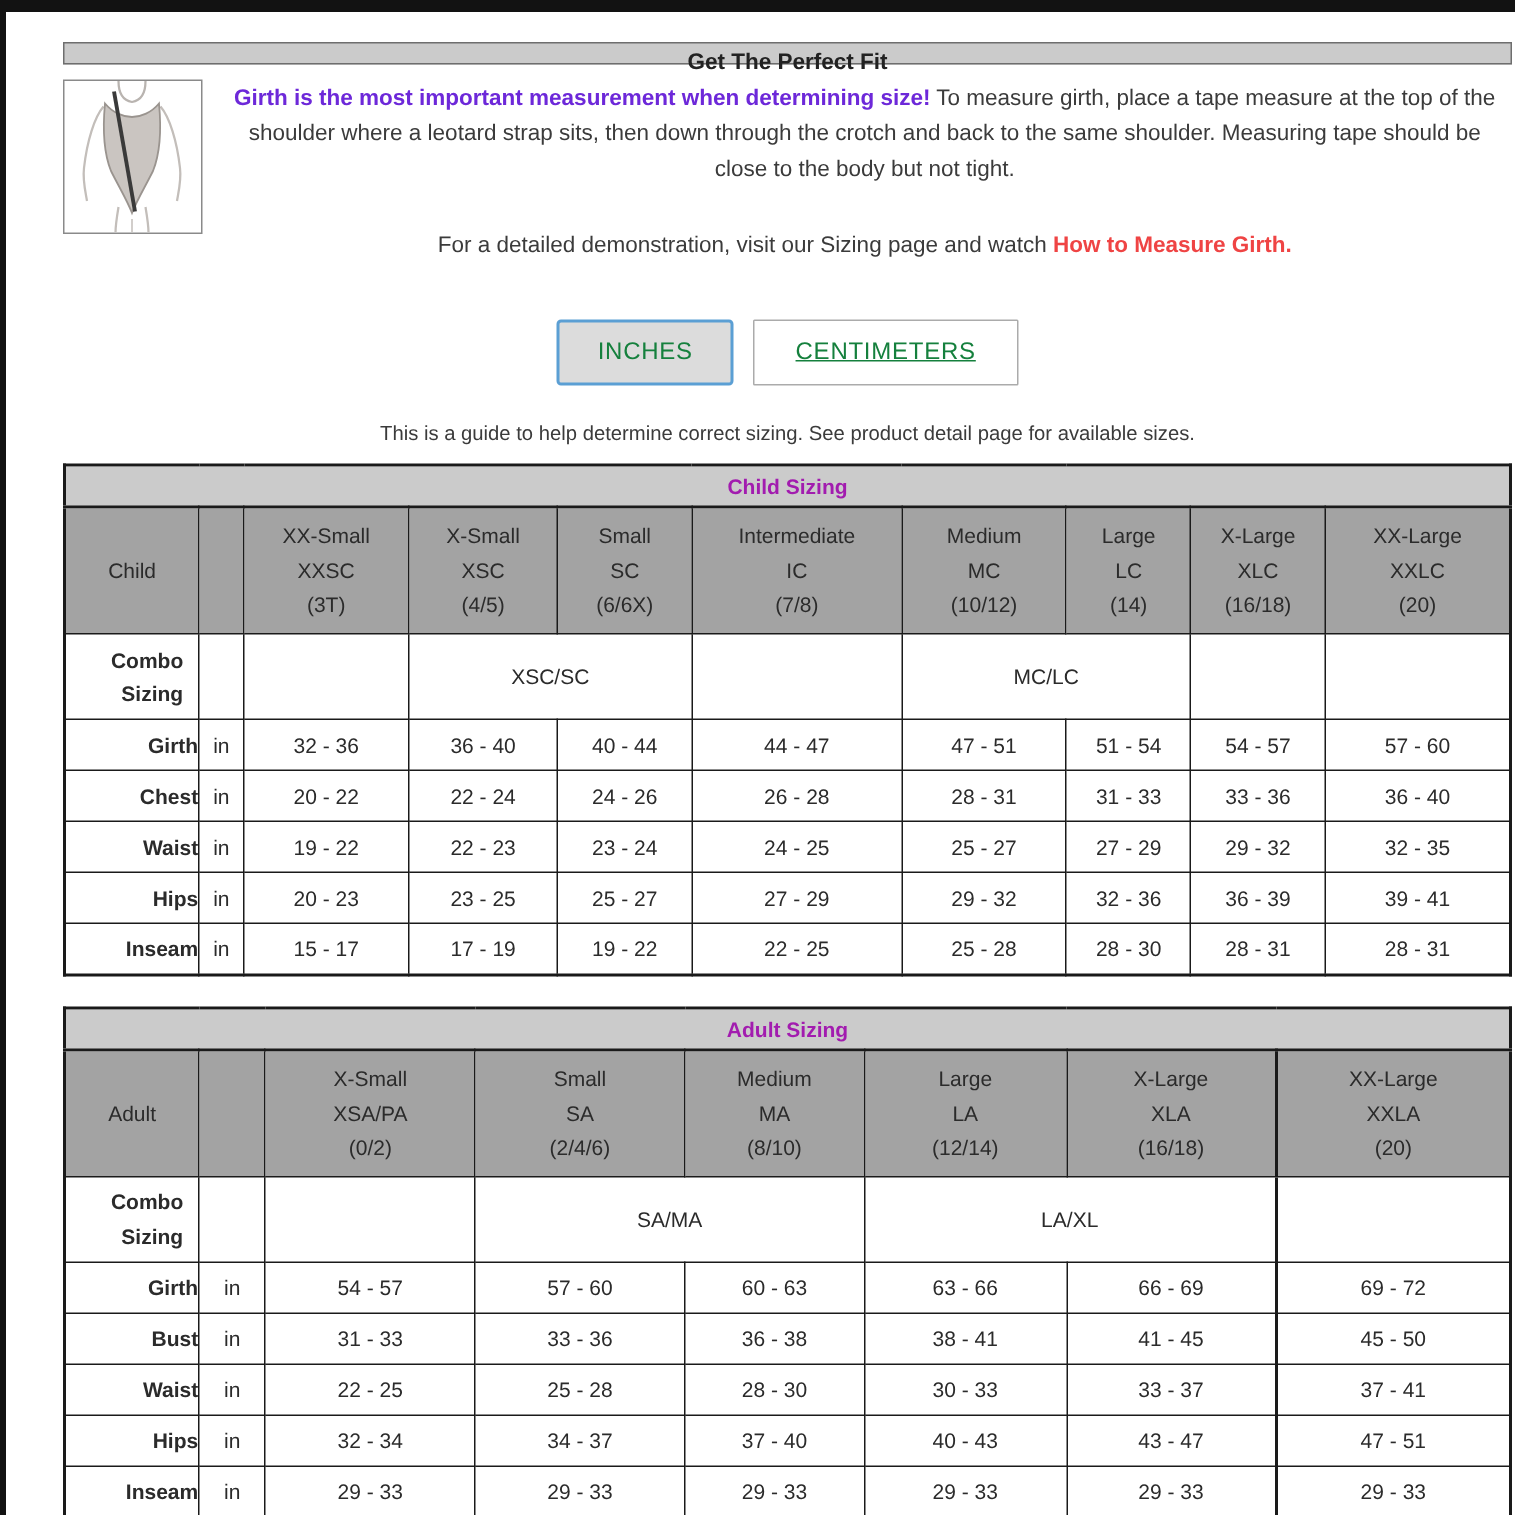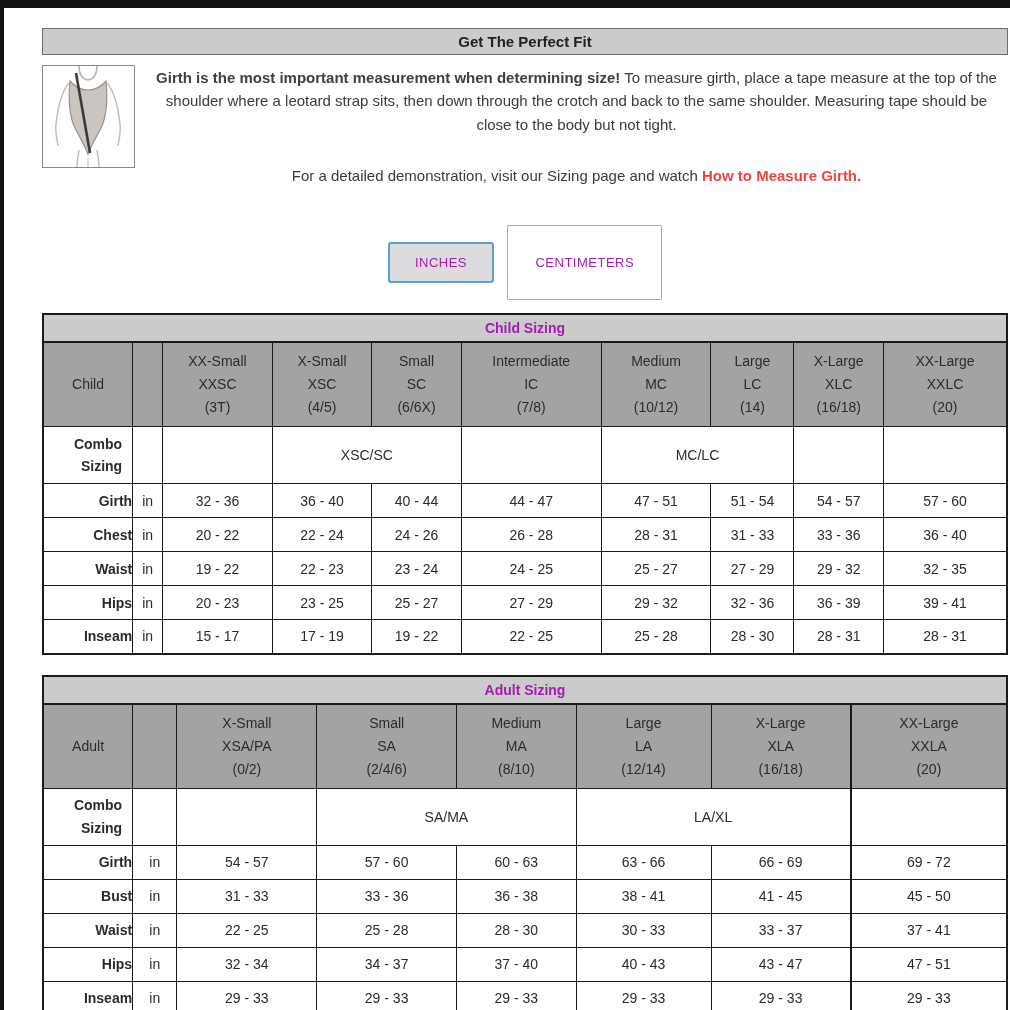--- a/index.html
+++ b/index.html
@@ -12,21 +12,21 @@
     border-top: 8px solid #121212;
     border-left: 4px solid #121212;
     overflow: hidden;
   }
   .page { padding: 20px 2px 0 38px; }
 
   
   .header-bar {
     background: #cbcbcb;
     border: 1px solid #6e6e6e;
-    height: 27px;
+    height: 15px;
     line-height: 25px;
     text-align: center;
     font-weight: bold;
     font-size: 15px;
     color: #222;
     margin-bottom: 10px;
   }
 
   
   .intro { display: flex; align-items: flex-start; }
@@ -38,53 +38,54 @@
     margin-right: 10px;
   }
   .intro-text-col { flex: 1 1 auto; }
   .intro-para {
     text-align: center;
     font-size: 15px;
     line-height: 1.55;
     color: #3b3b3b;
     padding: 1px 4px 0 4px;
   }
-  .intro-para b { color: #404040; }
+  .intro-para b { color: #6d28d9; }
   .demo-line {
     text-align: center;
     font-size: 15px;
     color: #3b3b3b;
     margin-top: 31px;
   }
   .demo-line b { color: #ef4444; }
 
   
   .toggle-row { text-align: center; margin-top: 41px; }
   .btn {
     display: inline-block;
     font-family: "Liberation Sans", sans-serif;
-    font-size: 13px;
-    color: #a21caf;
+    font-size: 16px;
+    color: #15803d;
     letter-spacing: 0.5px;
     cursor: pointer;
     vertical-align: middle;
     text-align: center;
   }
   .btn-inches {
     background: #dcdcdc;
     border: 2px solid #5b9fd4;
     border-radius: 3px;
     padding: 11px 25px;
   }
   .btn-cm {
     background: #ffffff;
     border: 1px solid #ababab;
     border-radius: 1px;
-    padding: 29px 27px;
+    padding: 12px 27px;
     margin-left: 9px;
+    text-decoration: underline;
   }
 
   .guide-note {
     text-align: center;
     font-size: 13.5px;
     color: #3b3b3b;
     margin-top: 24px;
   }
 
   
@@ -154,20 +155,21 @@
       <p class="intro-para"><b>Girth is the most important measurement when determining size!</b> <span>To measure girth, place a tape measure at the top of the shoulder where a leotard strap sits, then down through the crotch and back to the same shoulder. Measuring tape should be close to the body but not tight.</span></p>
       <p class="demo-line"><span>For a detailed demonstration, visit our Sizing page and watch</span> <b>How to Measure Girth.</b></p>
     </div>
   </div>
 
   <div class="toggle-row">
     <button class="btn btn-inches">INCHES</button>
     <button class="btn btn-cm">CENTIMETERS</button>
   </div>
 
+  <div class="guide-note">This is a guide to help determine correct sizing. See product detail page for available sizes.</div>
 
   <div class="child-table-wrap">
     <table class="size-table">
       <colgroup>
         <col style="width:9.3%">
           <col style="width:3.1%">
           <col style="width:11.4%">
           <col style="width:10.3%">
         <col style="width:9.3%">
           <col style="width:14.5%">

